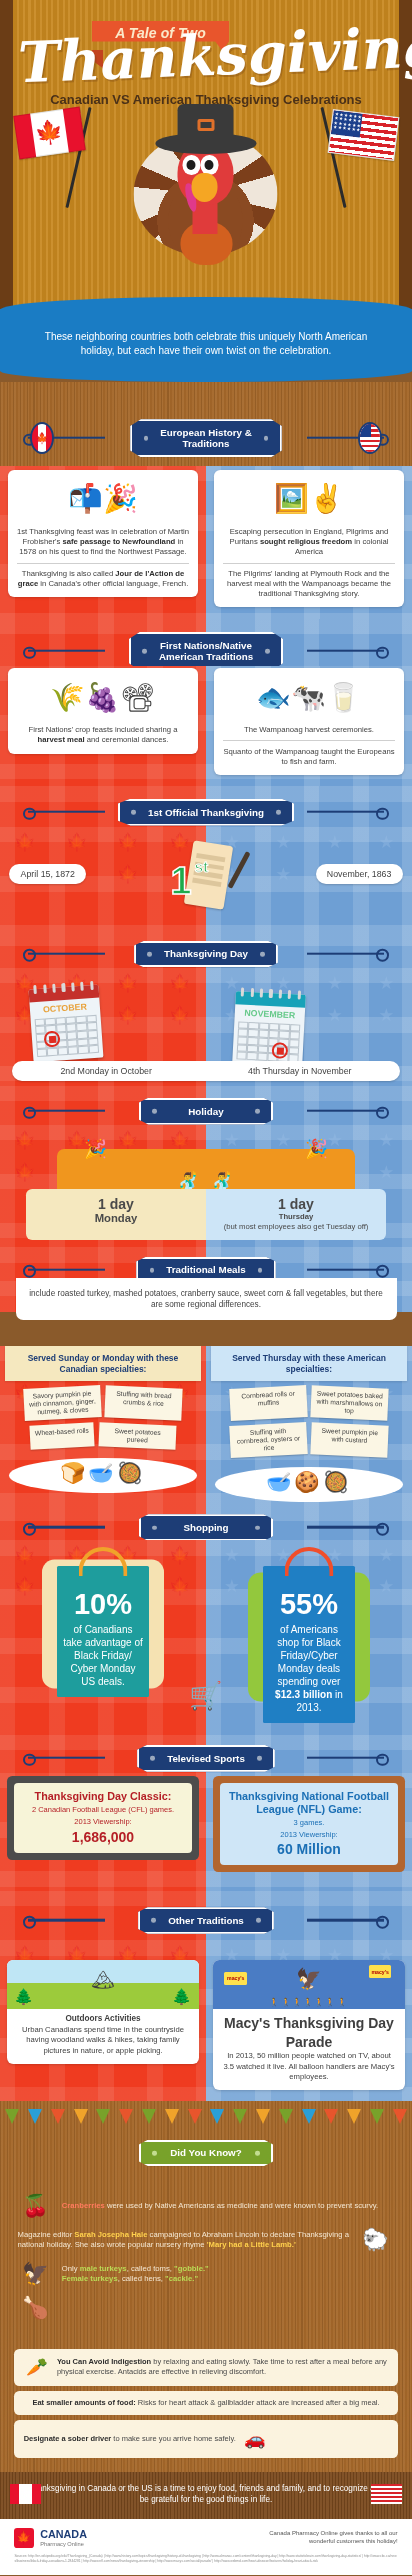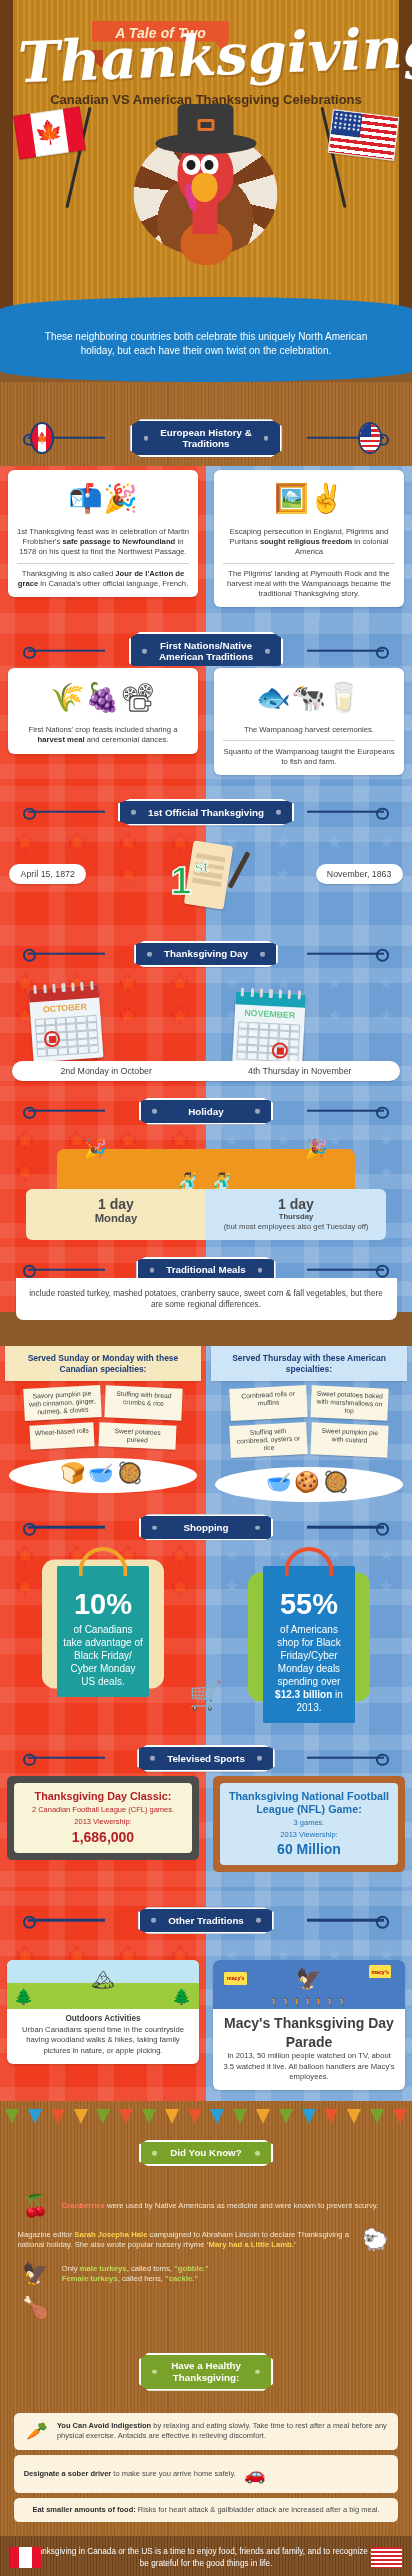--- a/index.html
+++ b/index.html
@@ -1020,37 +1020,32 @@
     </div>
     <div class="dyk-item">
       <div class="ic">🦅</div>
       <div>Only <span class="hi-grn">male turkeys</span>, called toms, <span class="hi-grn">"gobble."</span><br><span class="hi-grn">Female turkeys</span>, called hens, <span class="hi-grn">"cackle."</span></div>
     </div>
     <div class="dyk-item">
       <div class="ic">🍗</div>
     </div>
   </div>
 
-  <div class="wood" style="padding:5.2px 0 3.1px;">
-    <div class="plaque-row">
-      <div class="plaque green">Have a Healthy<br>Thanksgiving:</div>
-    </div>
-  </div>
 
   <div class="wood" style="padding:5.2px 0 9.3px;">
     <div class="health-card">
       <div class="ic">🥕</div>
       <div><b>You Can Avoid Indigestion</b> by relaxing and eating slowly. Take time to rest after a meal before any physical exercise. Antacids are effective in relieving discomfort.</div>
     </div>
+    <div class="health-card" style="text-align:center; display:block;">
+      <div><b>Eat smaller amounts of food:</b> Risks for heart attack &amp; gallbladder attack are increased after a big meal.</div>
+    </div>
     <div class="health-card">
       <div><b>Designate a sober driver</b> to make sure you arrive home safely.</div>
       <div class="ic">🚗</div>
-    </div>
-    <div class="health-card" style="text-align:center; display:block;">
-      <div><b>Eat smaller amounts of food:</b> Risks for heart attack &amp; gallbladder attack are increased after a big meal.</div>
     </div>
   </div>
 
   <div class="wood-dark" style="position:relative;">
     <div style="position:absolute; left:10.3px; top:11.3px; width:31px; height:20.6px;
       background:linear-gradient(90deg,#e8112d 0 28%, #fff 28% 72%, #e8112d 72%);"></div>
     <div style="position:absolute; right:10.3px; top:11.3px; width:31px; height:20.6px; background:#fff;
       background-image: repeating-linear-gradient(180deg,#d8232a 0 2.1px,#fff 2.1px 4.1px);"></div>
     <div class="closing">Thanksgiving in Canada or the US is a time to enjoy food, friends and family, and to recognize and be grateful for the good things in life.</div>
   </div>

